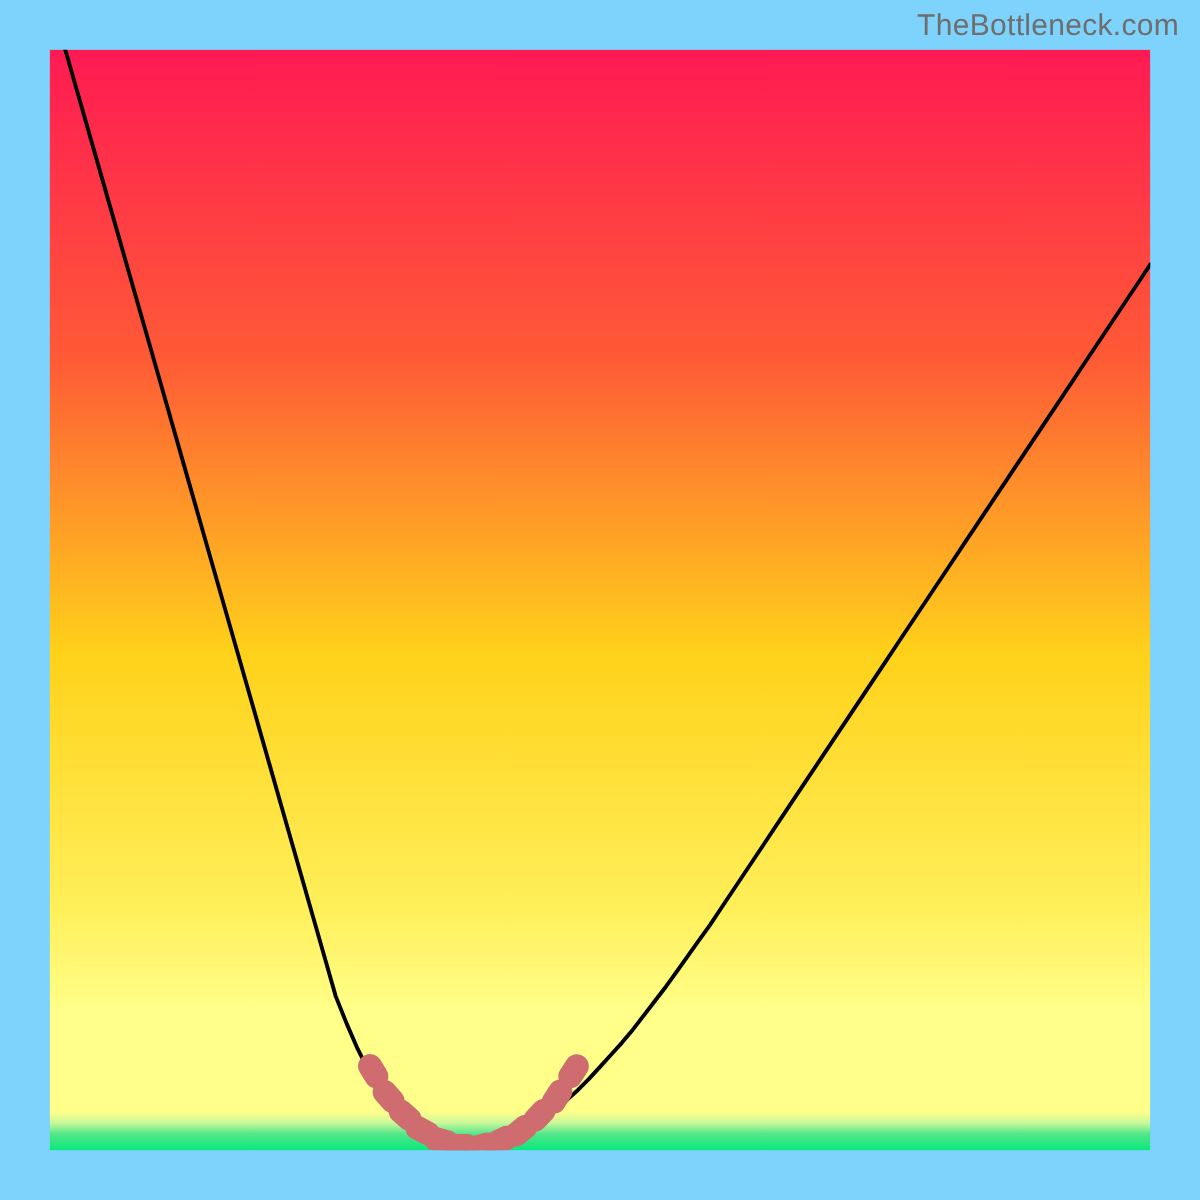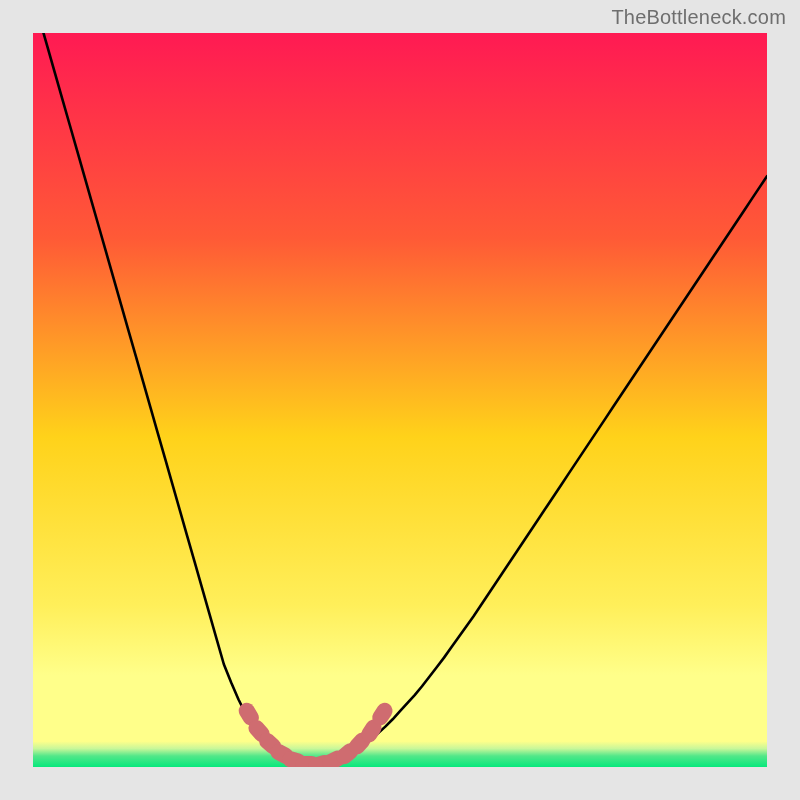--- a/index.html
+++ b/index.html
@@ -9,21 +9,21 @@
     height: 800px;
     background: #000;
     font-family: Arial, Helvetica, sans-serif;
   }
   .frame {
     position: absolute;
     left: 0;
     top: 0;
     width: 800px;
     height: 800px;
-    background: #e5e5e5;
+    background: #7dd3fc;
   }
   .plot {
     position: absolute;
     left: 33px;
     top: 33px;
     width: 734px;
     height: 734px;
     overflow: hidden;
   }
   .watermark {

